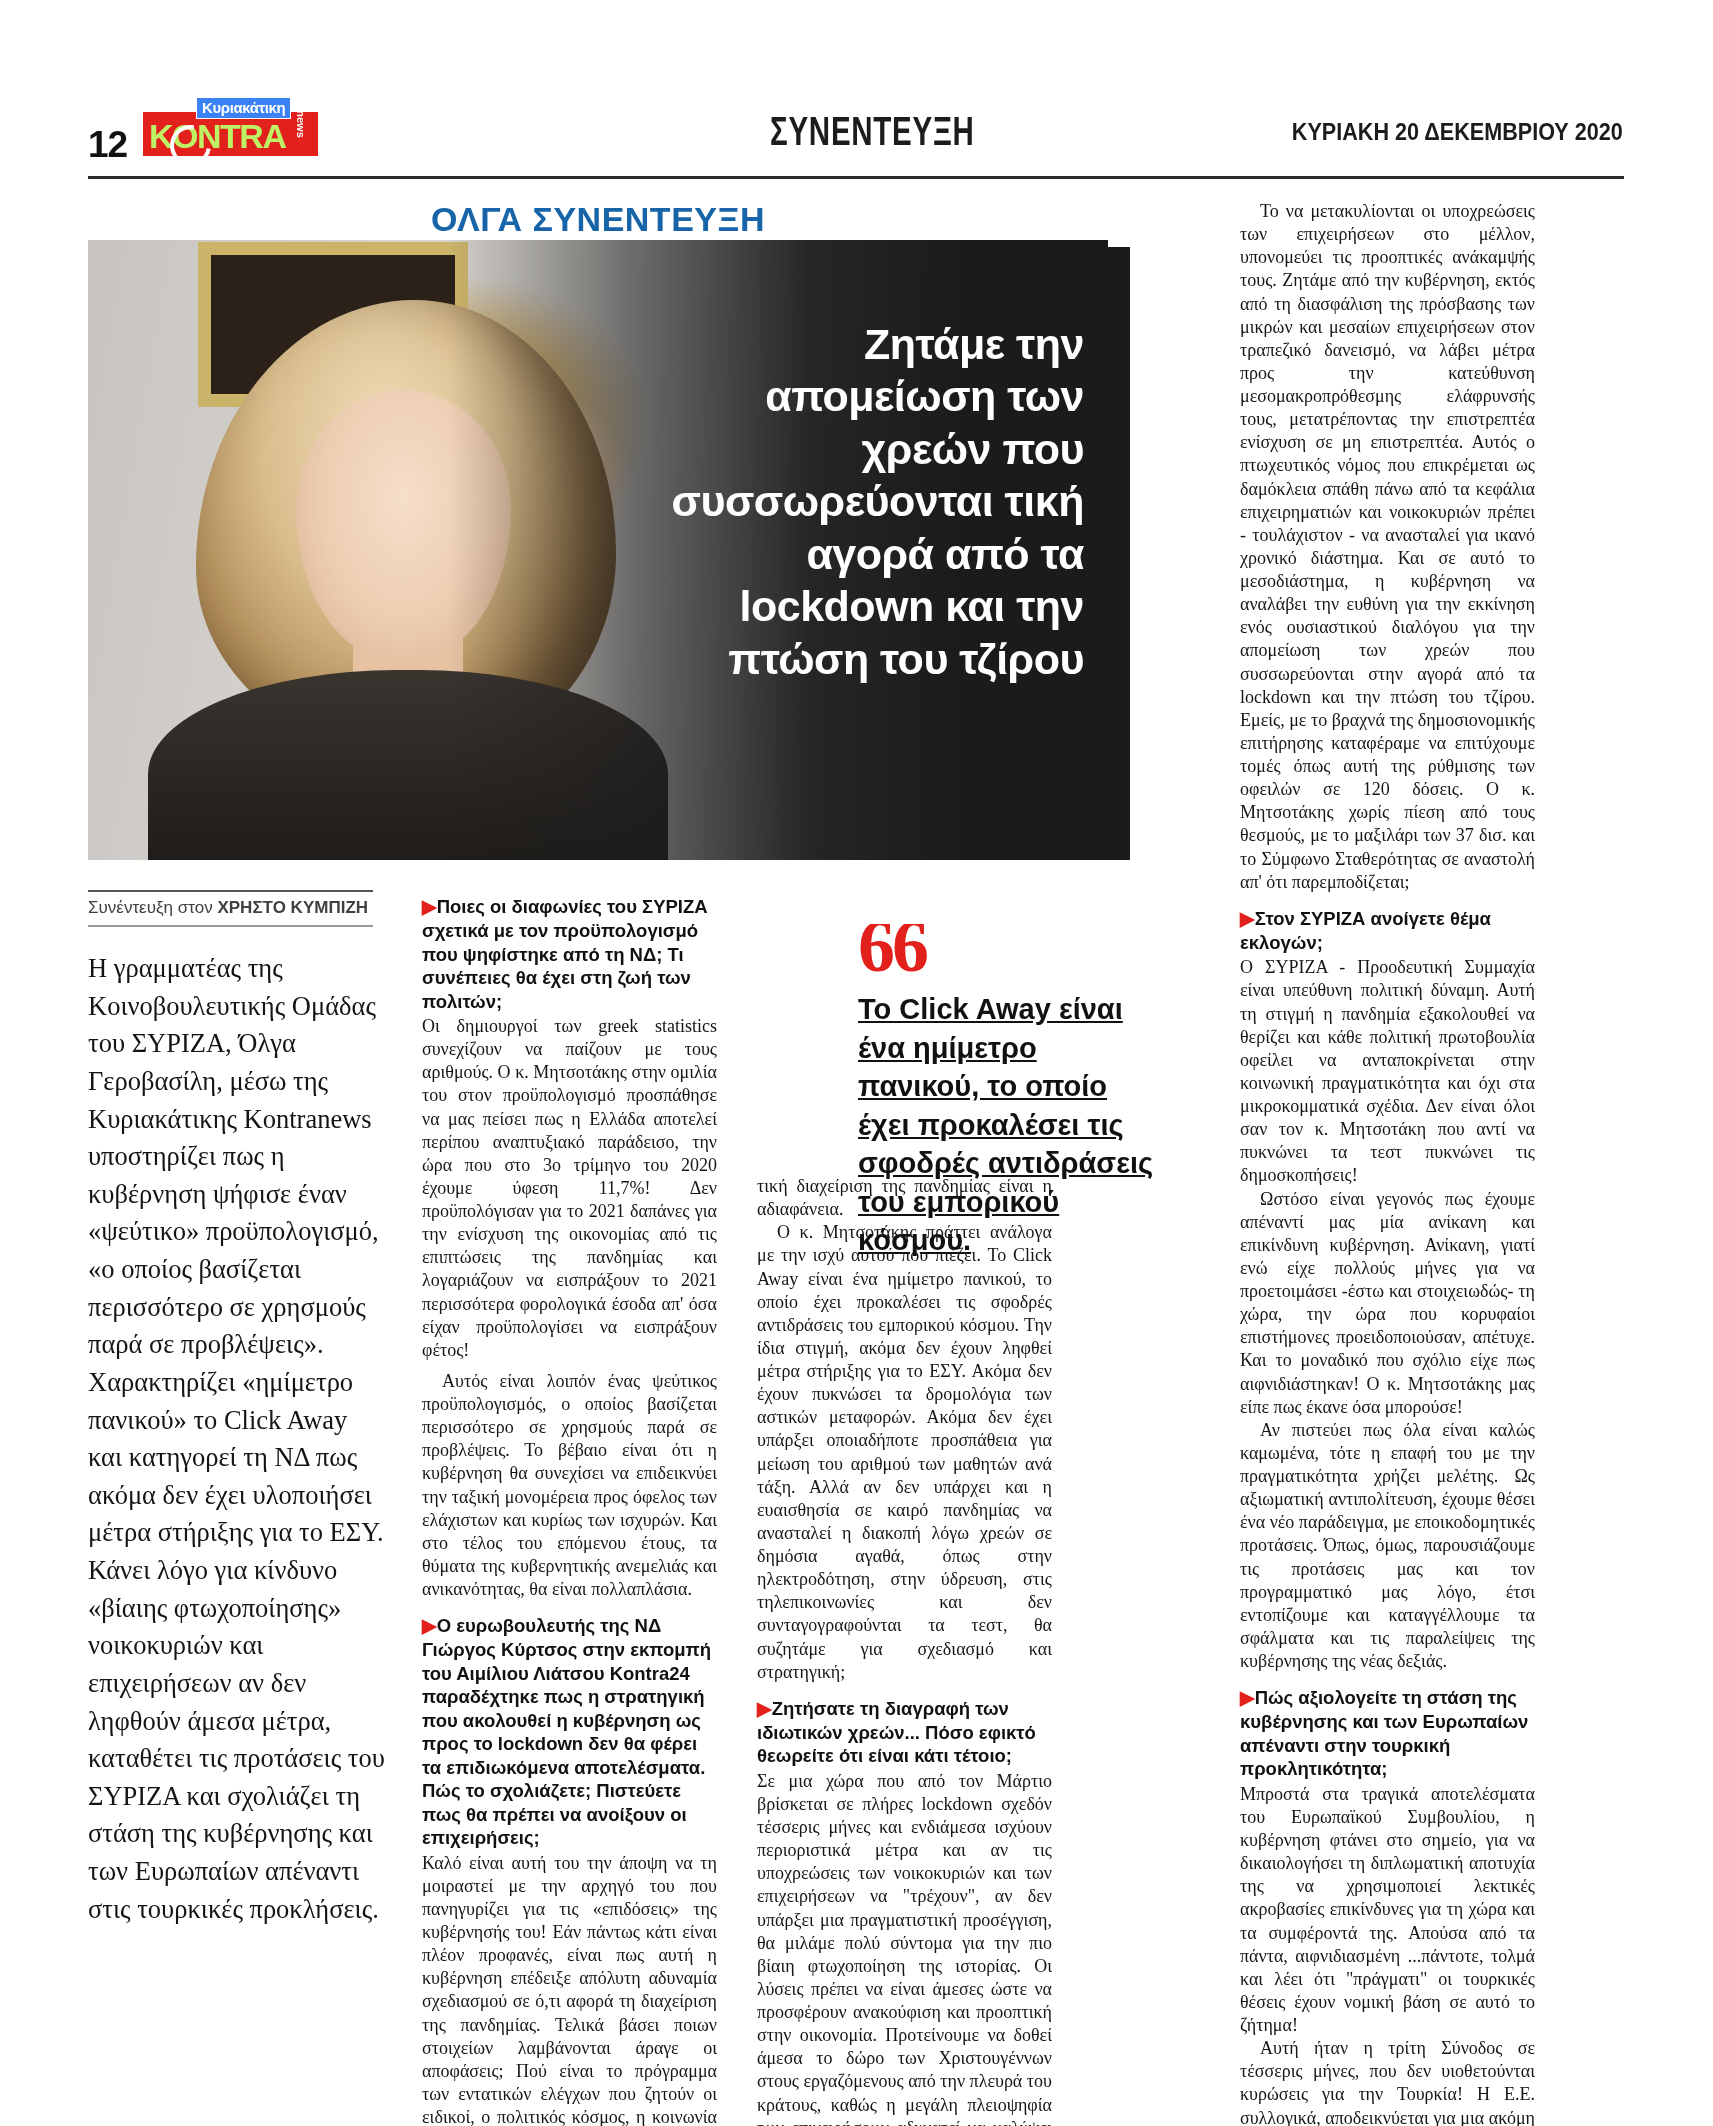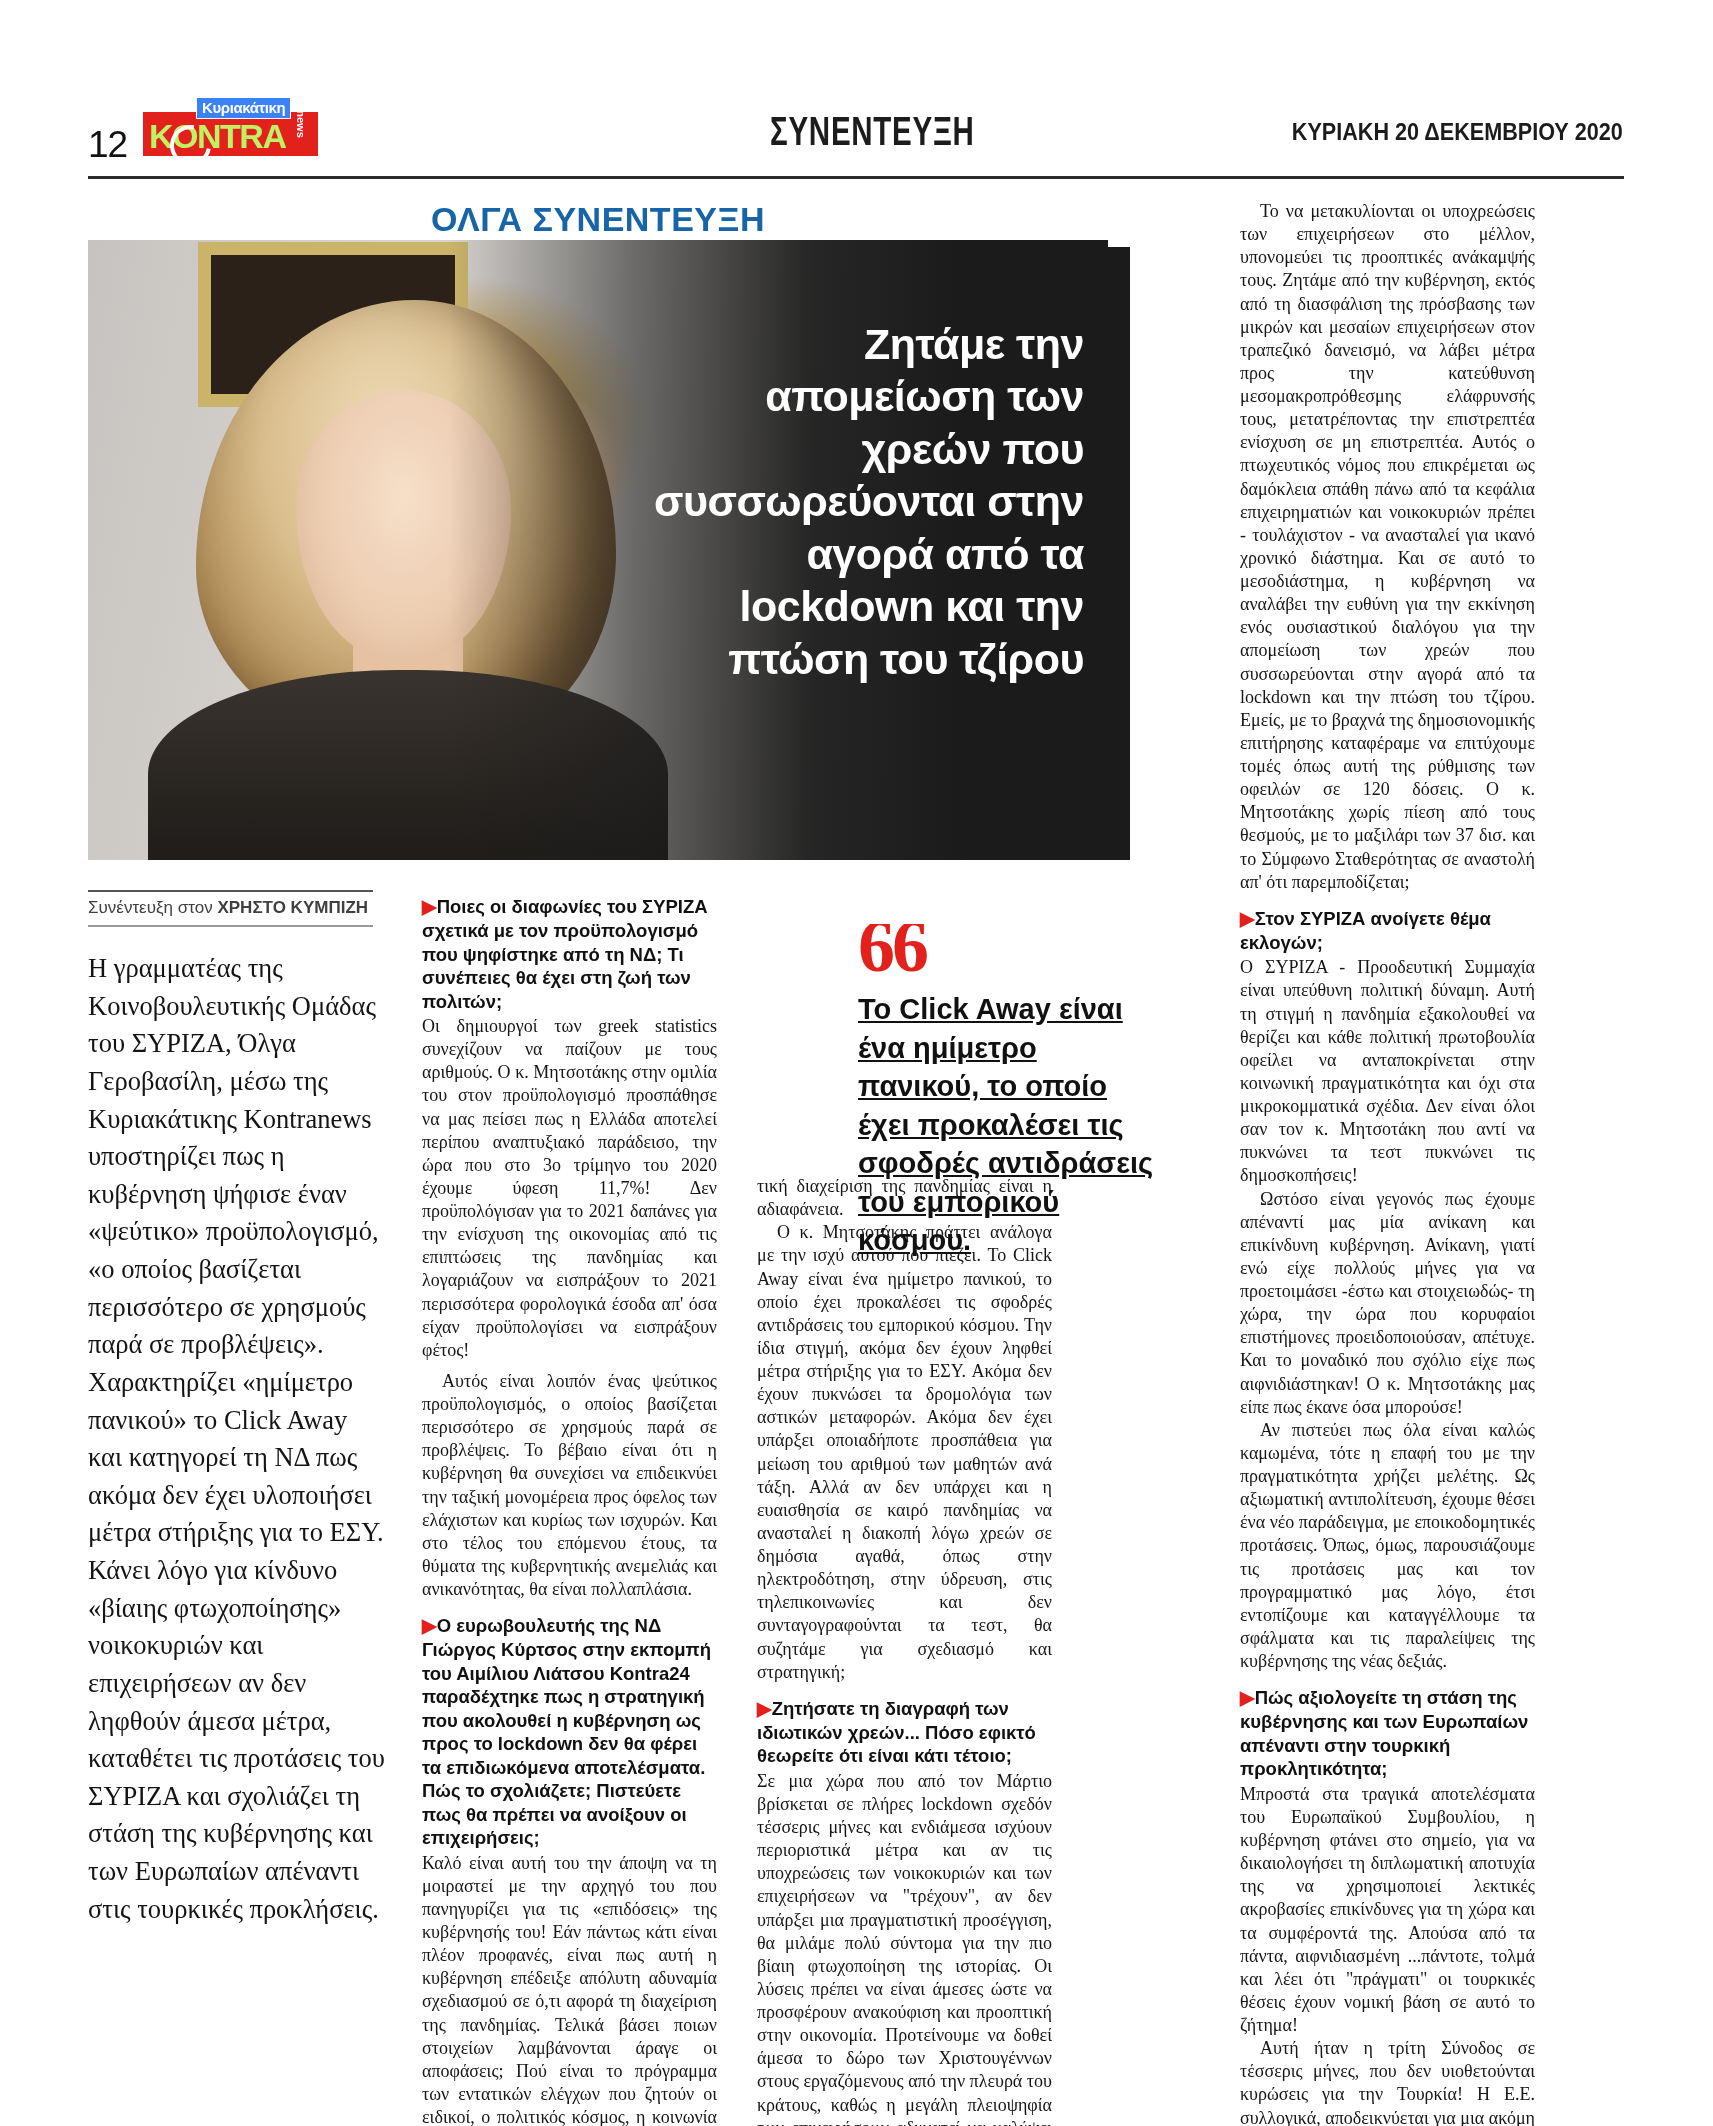--- a/index.html
+++ b/index.html
@@ -7,21 +7,21 @@
     width:1713px;height:2126px;
     background:#ffffff;
     font-family:"Liberation Serif", serif;
     color:#1a1a1a;
     overflow:hidden;
   }
   .page{position:relative;width:1713px;height:2126px;}
   .pagenum{
     position:absolute;left:88px;top:124px;
     font-family:"Liberation Sans", sans-serif;
-    font-weight:normal;font-size:37px;color:#111;
+    font-weight:bold;font-size:37px;color:#111;
     letter-spacing:-1px;
     text-align:center;
   }
   .logo{
     position:absolute;left:143px;top:112px;
     width:175px;height:44px;
     background:#e2201c;
   }
   .logo-kontra{
     position:absolute;left:0;top:0;width:175px;height:44px;
@@ -240,21 +240,21 @@
 
   <div class="photo-wrap">
     <div class="photo">
       <div class="photo-frame"></div>
       <div class="hair"></div>
       <div class="neck"></div>
       <div class="face"></div>
       <div class="shoulders"></div>
     </div>
     <div class="photo-shade"></div>
-    <div class="headline">Ζητάμε την απομείωση των χρεών που συσσωρεύονται στην αγορά από τα lockdown και την πτώση του τζίρου</div>
+    <div class="headline">Ζητάμε την απομείωση των χρεών που συσσωρεύονται τική αγορά από τα lockdown και την πτώση του τζίρου</div>
   </div>
   <div class="edge-bar"></div>
 
   <div class="byline">
     <span>Συνέντευξη στον </span><b>ΧΡΗΣΤΟ ΚΥΜΠΙΖΗ</b>
   </div>
 
   <div class="lead">Η γραμματέας της Κοινοβουλευτικής Ομάδας του ΣΥΡΙΖΑ, Όλγα Γεροβασίλη, μέσω της Κυριακάτικης Kontranews υποστηρίζει πως η κυβέρνηση ψήφισε έναν «ψεύτικο» προϋπολογισμό, «ο οποίος βασίζεται περισσότερο σε χρησμούς παρά σε προβλέψεις». Χαρακτηρίζει «ημίμετρο πανικού» το Click Away και κατηγορεί τη ΝΔ πως ακόμα δεν έχει υλοποιήσει μέτρα στήριξης για το ΕΣΥ. Κάνει λόγο για κίνδυνο «βίαιης φτωχοποίησης» νοικοκυριών και επιχειρήσεων αν δεν ληφθούν άμεσα μέτρα, καταθέτει τις προτάσεις του ΣΥΡΙΖΑ και σχολιάζει τη στάση της κυβέρνησης και των Ευρωπαίων απέναντι στις τουρκικές προκλήσεις.</div>
 
   <div class="c2">

